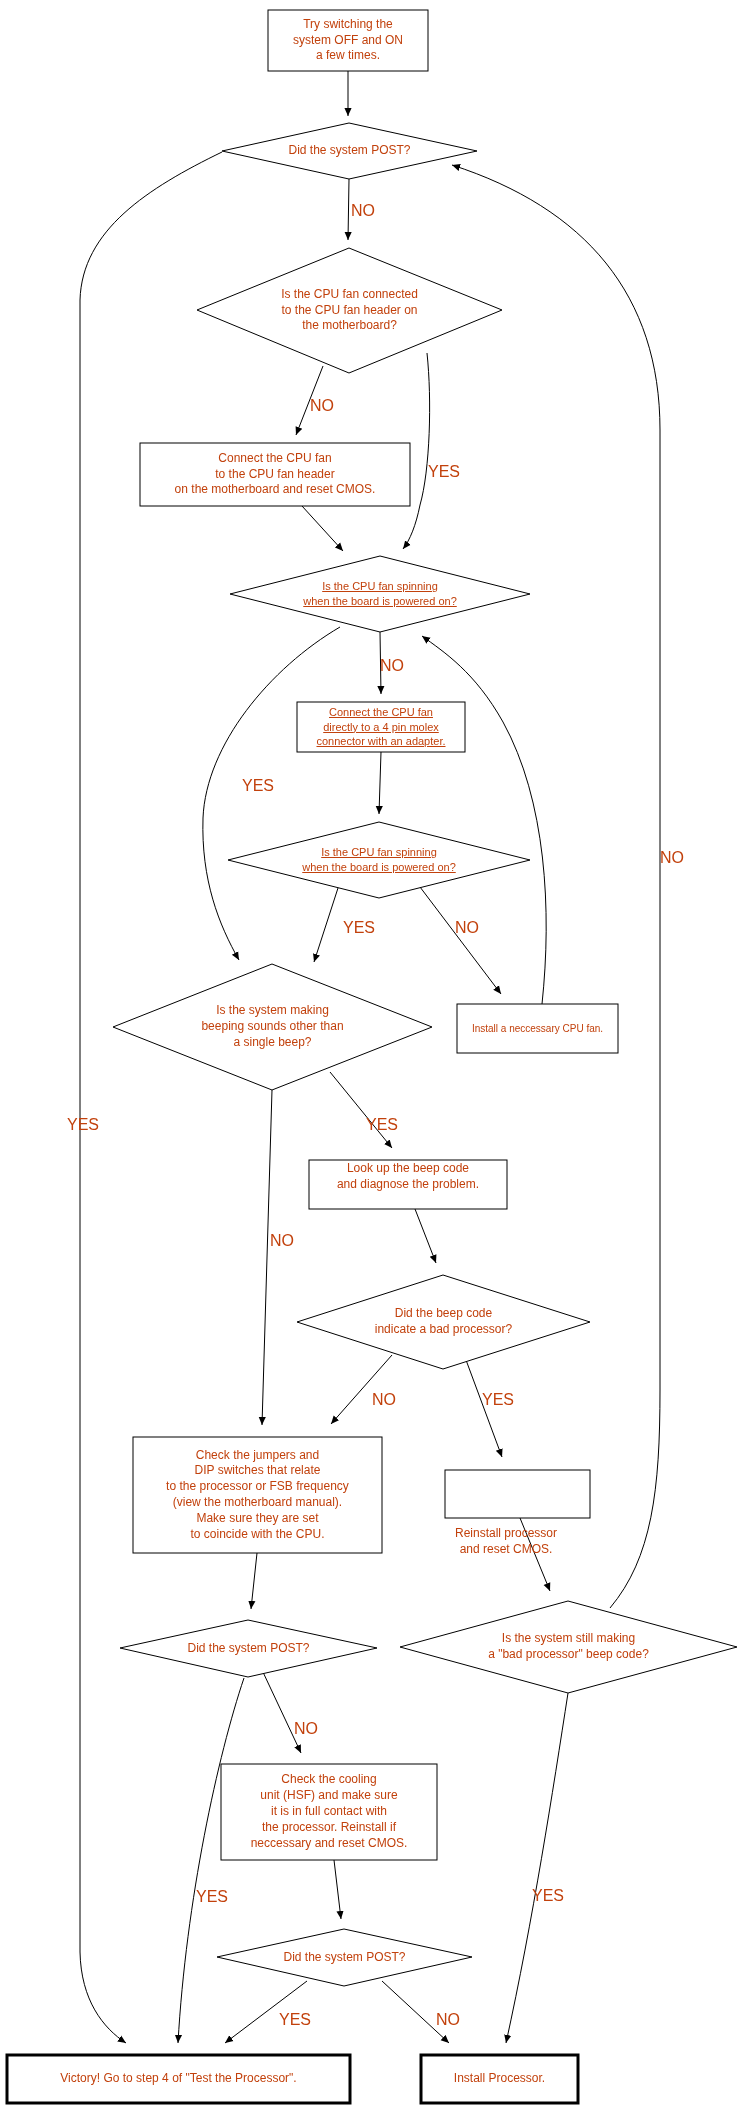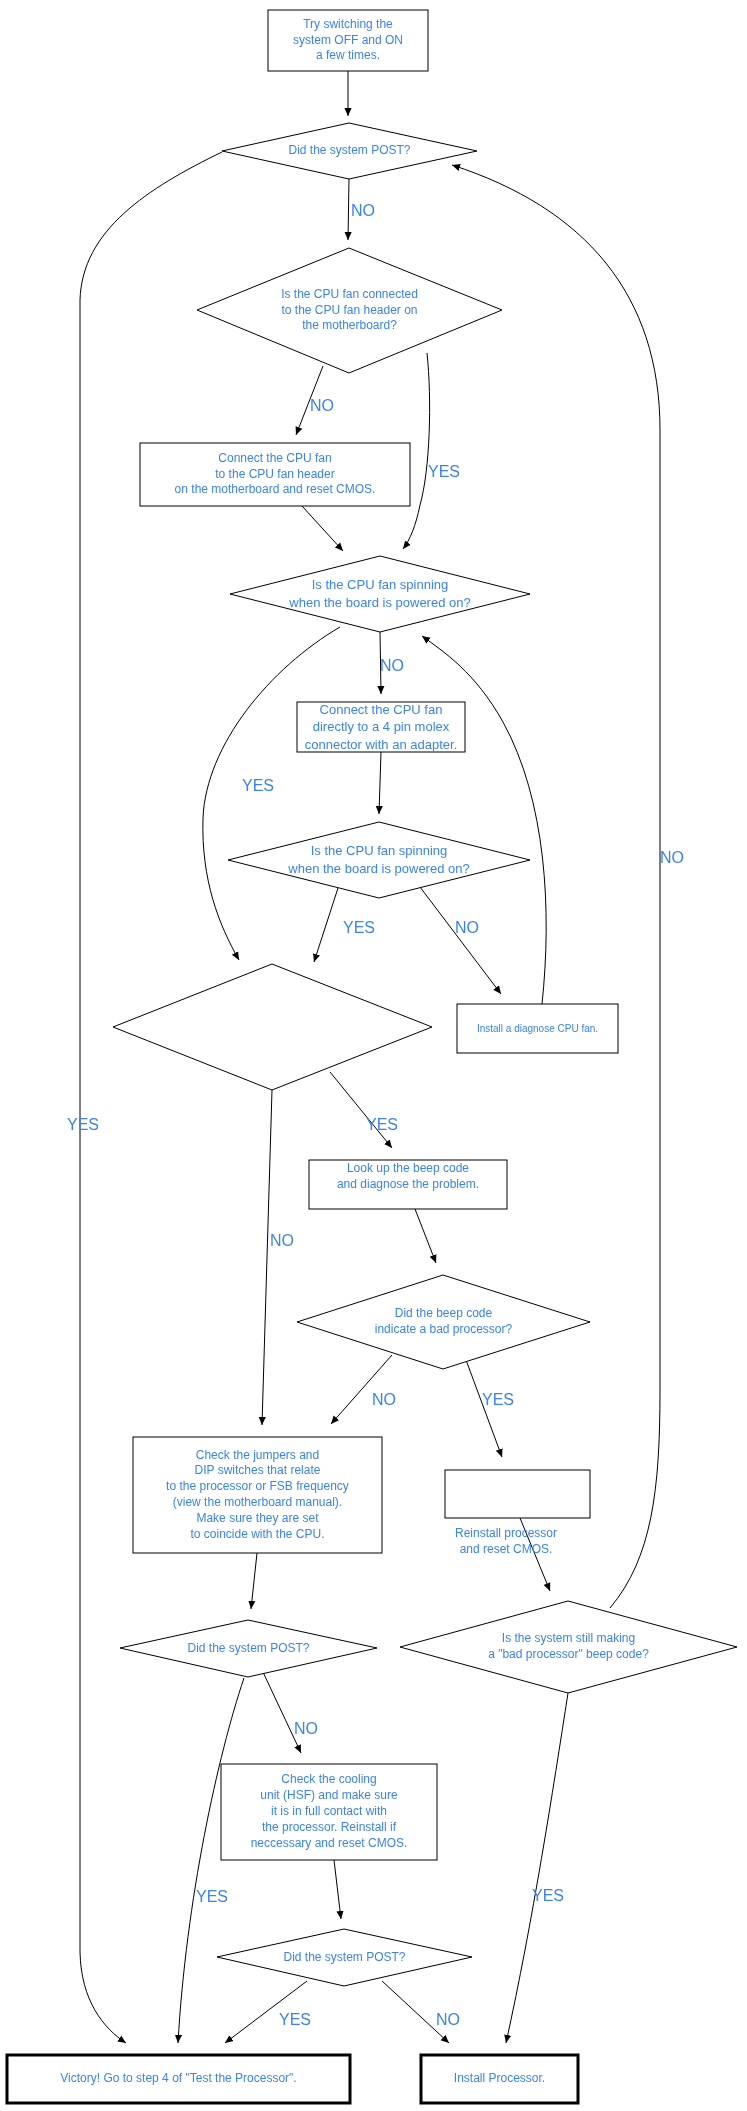--- a/index.html
+++ b/index.html
@@ -1,29 +1,29 @@
 <!DOCTYPE html>
 <html><head>
 <meta charset="utf-8">
 <style>
   html,body{margin:0;padding:0;background:#ffffff;}
   .stage{
     position:relative;width:747px;height:2111px;background:#ffffff;
-    font-family:"Liberation Sans", sans-serif;color:#3b82f6;overflow:hidden;
+    font-family:"Liberation Sans", sans-serif;color:#c2410c;overflow:hidden;
   }
   .stage svg{position:absolute;left:0;top:0;}
   .edges path, .shapes path{fill:none;stroke:#000;stroke-width:1;}
   .shapes rect, .shapes polygon{fill:#ffffff;stroke:#000;stroke-width:1;}
   .shapes .bold{stroke-width:3;}
   .node-label{
     position:absolute;display:flex;align-items:center;justify-content:center;
     text-align:center;white-space:pre-line;font-size:12px;line-height:1.32;
     pointer-events:none;
   }
-  .n-small{font-size:13px;line-height:1.35;}
+  .n-small{font-size:11px;line-height:1.35;text-decoration:underline;}
   .n-mid{font-size:10px;}
   .edge-label{
     position:absolute;transform:translate(-50%,-50%);
     font-size:16px;line-height:1;white-space:nowrap;pointer-events:none;
   }
 </style>
 </head>
 <body>
 
 <div class="stage">
@@ -97,21 +97,24 @@
   <div class="node-label" style="left:140px;top:443px;width:270px;height:63px;">Connect the CPU fan
 to the CPU fan header
 on the motherboard and reset CMOS.</div>
   <div class="node-label n-small" style="left:230px;top:556px;width:300px;height:76px;">Is the CPU fan spinning
 when the board is powered on?</div>
   <div class="node-label n-small" style="left:297px;top:702px;width:168px;height:50px;">Connect the CPU fan
 directly to a 4 pin molex
 connector with an adapter.</div>
   <div class="node-label n-small" style="left:228px;top:822px;width:302px;height:76px;">Is the CPU fan spinning
 when the board is powered on?</div>
-  <div class="node-label n-mid" style="left:457px;top:1004px;width:161px;height:49px;">Install a diagnose CPU fan.</div>
+  <div class="node-label" style="left:113px;top:964px;width:319px;height:126px;">Is the system making
+beeping sounds other than
+a single beep?</div>
+  <div class="node-label n-mid" style="left:457px;top:1004px;width:161px;height:49px;">Install a neccessary CPU fan.</div>
   <div class="node-label" style="left:309px;top:1160px;width:198px;height:33px;">Look up the beep code
 and diagnose the problem.</div>
   <div class="node-label" style="left:297px;top:1275px;width:293px;height:94px;">Did the beep code
 indicate a bad processor?</div>
   <div class="node-label" style="left:133px;top:1437px;width:249px;height:116px;">Check the jumpers and
 DIP switches that relate
 to the processor or FSB frequency
 (view the motherboard manual).
 Make sure they are set
 to coincide with the CPU.</div>

